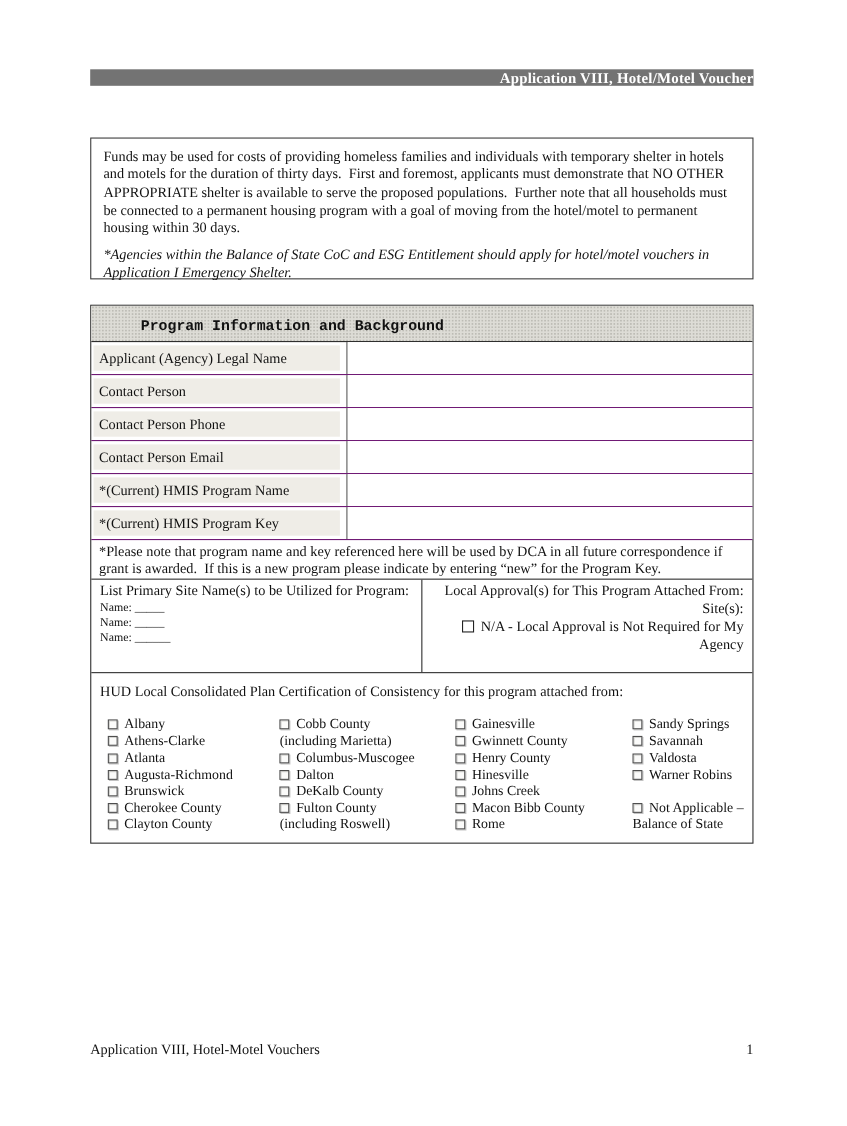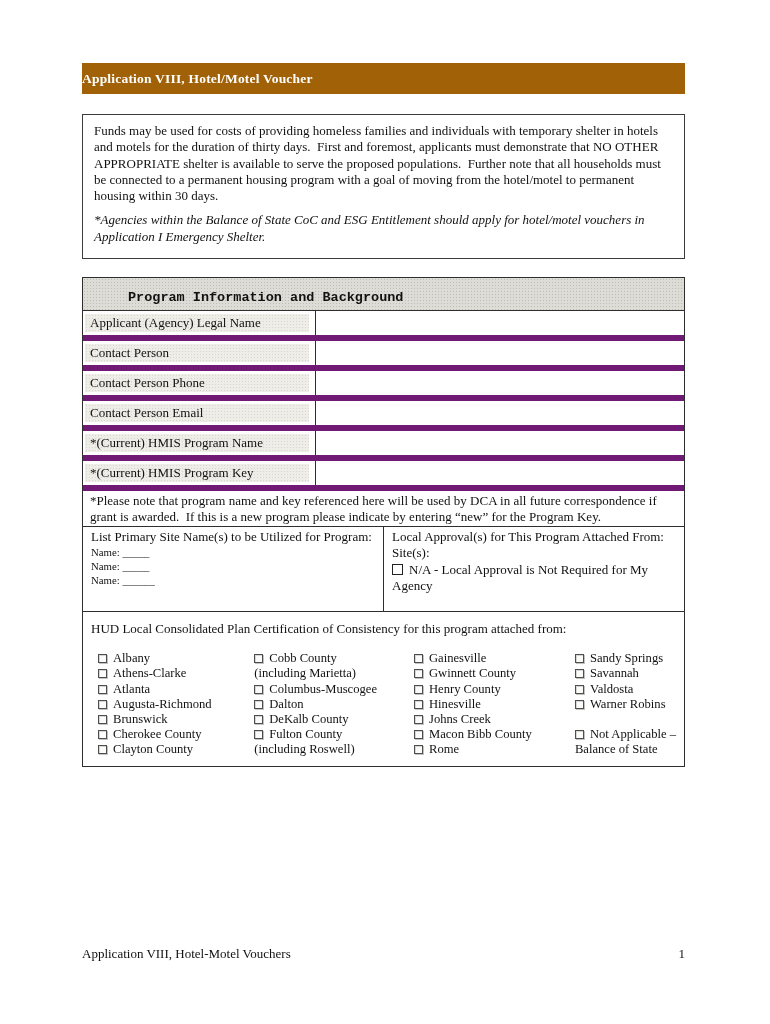--- a/index.html
+++ b/index.html
@@ -3,28 +3,28 @@
 <meta charset="utf-8">
 <style>
   html,body { margin:0; padding:0; }
   body { background:#ffffff; font-family:"Liberation Serif", serif; color:#111; }
   * { box-sizing:border-box; }
 
   .page { position:relative; width:770px; height:1024px; background:#fff; overflow:hidden; }
 
   
   .title-bar {
-    position:absolute; left:82px; top:63px; width:603px; height:31px;
-    background:#a16207; display:flex; align-items:center; justify-content:flex-start;
+    position:absolute; left:82px; top:63px; width:603px; height:15px;
+    background:#737373; display:flex; align-items:center; justify-content:flex-end;
   }
   .title-bar span { color:#fff; font-weight:bold; font-size:13.5px; letter-spacing:.2px; }
 
   
   .intro-box {
-    position:absolute; left:82px; top:114px; width:603px; height:145px;
+    position:absolute; left:82px; top:125px; width:603px; height:129px;
     border:1px solid #3c3c3c; padding:8px 11px 0 11px;
     font-size:13px; line-height:16.3px;
   }
   .intro-box p { margin:0 0 8px 0; white-space:pre-wrap; }
   .intro-box p.em { font-style:italic; }
 
   
   .form-table {
     position:absolute; left:82px; top:277px; width:603px;
     border:1px solid #2e2e2e; background:#fff;
@@ -33,36 +33,36 @@
     background-color:#dddcd6;
     background-image: radial-gradient(circle, #bdbcb5 26%, rgba(0,0,0,0) 27%);
     background-size:3px 3px;
   }
   .section-header-row {
     height:33px; display:flex; align-items:flex-end;
     padding:0 0 5px 45px; border-bottom:1px solid #2e2e2e;font-family:Liberation Mono, monospace;
   }
   .section-header-row span { font-weight:bold; font-size:13.5px; }
 
-  .field-row { display:flex; height:30px; border-bottom:6px solid #701a75; }
+  .field-row { display:flex; height:30px; border-bottom:1px solid #701a75; }
   .field-label-cell { width:233px; border-right:1px solid #2e2e2e; padding:3px 6px 3px 2px; }
   .field-label-shade {
     height:100%; display:flex; align-items:center; padding-left:5px;
     background-color:#efede7;
     background-image: radial-gradient(circle, #d7d5cd 22%, rgba(0,0,0,0) 23%);
     background-size:3px 3px;
     font-size:13px;
   }
   .field-value-cell { flex:1; background:#fff; }
 
   .note-row { border-bottom:1px solid #2e2e2e; padding:2px 7px; font-size:13px; line-height:15.6px; white-space:pre-wrap; }
 
   .split-row { display:flex; border-bottom:1px solid #2e2e2e; min-height:85px; }
   .split-left { width:301px; border-right:1px solid #2e2e2e; padding:2px 8px; }
-  .split-right { flex:1; padding:2px 8px; }
+  .split-right { flex:1; padding:2px 8px;text-align:right; }
   .cell-title { font-size:13px; line-height:16.3px; }
   .name-line { font-size:10.8px; line-height:14px; }
   .na-para { font-size:13px; line-height:16.3px; }
   .na-checkbox {
     display:inline-block; width:11px; height:11px; border:1px solid #222;
     vertical-align:-1px; margin-right:6px; background:#fff;
   }
 
   
   .hud-row { padding:9px 8px 8px 8px; }

